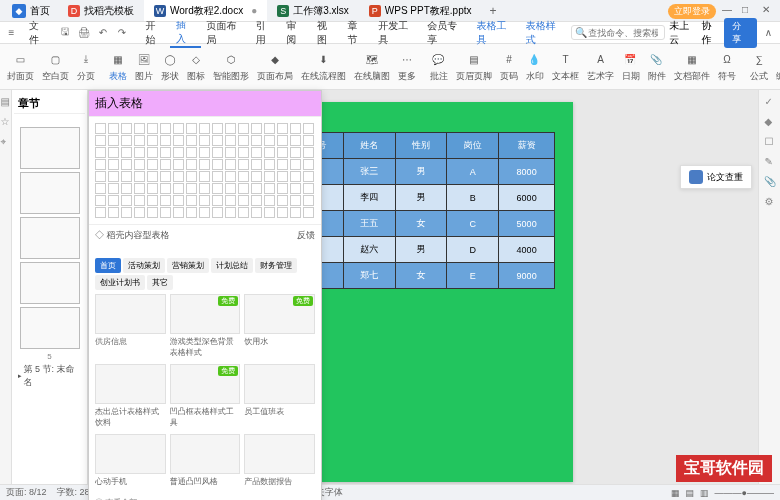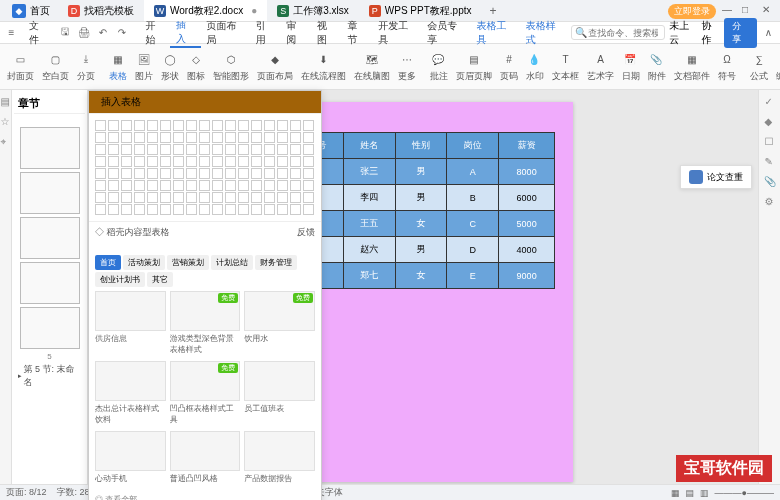--- a/index.html
+++ b/index.html
@@ -54,38 +54,38 @@
 
 
 .chapter-panel { width: 76px; border-right: 1px solid #e0e0e0; background: #fff; padding: 4px 2px; }
 .panel-title { font-size: 11px; font-weight: bold; padding: 2px 4px; border-bottom: 1px solid #eee; margin-bottom: 4px; }
 .chapter-item { font-size: 9px; padding: 2px 4px; color: #555; display: flex; align-items: center; gap: 2px; }
 .chapter-item.active { color: #2e75d6; }
 .chapter-item::before { content: "▸"; font-size: 7px; }
 
 
 .dropdown { position: absolute; left: 88px; top: 0; width: 234px; background: #fff; border: 1px solid #ccc; box-shadow: 0 2px 8px rgba(0,0,0,0.15); z-index: 10; }
-.dd-header { font-size: 10px; padding: 4px 12px; background: #a16207; border-bottom: 1px solid #eee; }
+.dd-header { font-size: 12px; padding: 4px 6px; background: #f0abfc; border-bottom: 1px solid #eee; }
 .grid-picker { padding: 6px; display: grid; grid-template-columns: repeat(17, 1fr); gap: 1px; }
 .grid-cell { width: 11px; height: 11px; border: 1px solid #ccc; background: #fff; }
 .dd-section { padding: 4px 6px; border-top: 1px solid #eee; }
 .dd-sec-title { font-size: 9px; color: #555; display: flex; justify-content: space-between; margin-bottom: 16px; }
 .dd-tabs { display: flex; gap: 2px; margin-bottom: 4px; flex-wrap: wrap; }
 .dd-tab { font-size: 8px; padding: 2px 5px; border-radius: 2px; background: #f0f0f0; }
 .dd-tab.active { background: #2e75d6; color: #fff; }
 .template-grid { display: grid; grid-template-columns: repeat(3, 1fr); gap: 4px; margin-bottom: 4px; }
 .template-item { height: 40px; background: #f5f5f5; border: 1px solid #e0e0e0; position: relative; display: flex; align-items: center; justify-content: center; font-size: 7px; color: #999; }
 .badge-free { position: absolute; top: 1px; right: 1px; background: #52c41a; color: #fff; font-size: 7px; padding: 0 3px; border-radius: 2px; }
 .template-label { font-size: 8px; color: #666; text-align: left; grid-column: span 1; overflow: hidden; }
 .dd-cmd { display: flex; align-items: center; gap: 6px; padding: 4px 6px; font-size: 9px; color: #555; }
 .dd-cmd-icon { width: 12px; height: 12px; border: 1px solid currentColor; display: inline-block; }
 
 
 .canvas { flex: 1; background: #e8e8e8; overflow: auto; display: flex; justify-content: center; padding: 12px 0; }
-.page { width: 300px; min-height: 380px; background: #f0abfc; box-shadow: 0 1px 4px rgba(0,0,0,0.2); padding: 30px 18px; }
+.page { width: 300px; min-height: 380px; background: #22c55e; box-shadow: 0 1px 4px rgba(0,0,0,0.2); padding: 30px 18px; }
 .doc-table { width: 100%; border-collapse: collapse; }
 .doc-table th, .doc-table td { border: 1px solid #333; padding: 6px 4px; text-align: center; font-size: 9px; }
 .doc-table thead th { background: #5b9bd5; color: #fff; font-weight: normal; }
 .doc-table tbody tr:nth-child(even) td { background: #d2e3f4; }
 .doc-table tbody tr:nth-child(odd) td { background: #6aa4db; color: #fff; }
 .table-caption { text-align: left; font-size: 9px; margin-top: 6px; color: #555; }
 
 
 .right-rail { width: 22px; background: #f5f5f5; border-left: 1px solid #e0e0e0; display: flex; flex-direction: column; gap: 10px; padding: 6px 0; align-items: center; }
 

